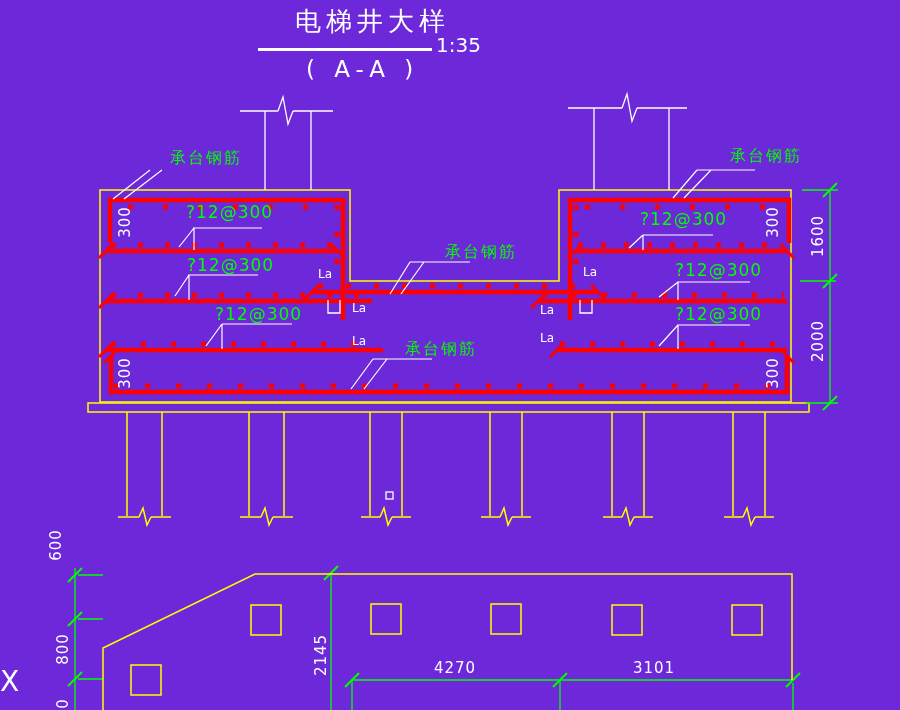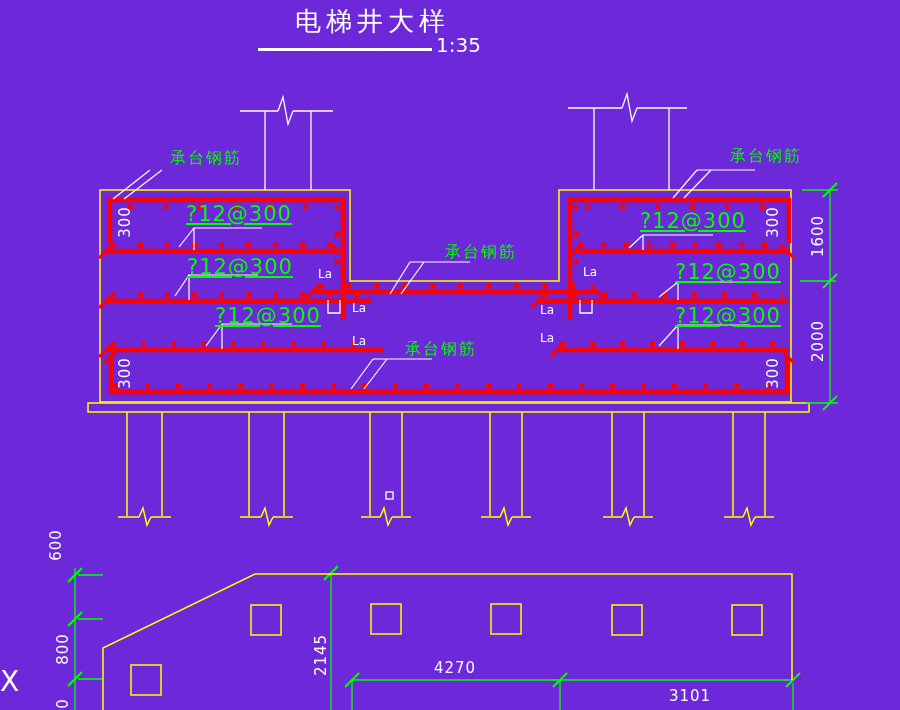--- a/index.html
+++ b/index.html
@@ -8,21 +8,21 @@
   #canvas svg{position:absolute;left:0;top:0;}
   .t{position:absolute;white-space:nowrap;line-height:1;}
   .w{color:#FFFFFF;}
   .g{color:#00FF00;}
   .v{transform:translate(-50%,-50%) rotate(-90deg);}
   .cx{transform:translate(-50%,0);}
   .title{font-size:26px;letter-spacing:5px;}
   .scale{font-size:20px;}
   .sect{font-size:23px;letter-spacing:6px;}
   .cap{font-size:16px;letter-spacing:2px;margin-left:32px;}
-  .spec{font-size:21px;letter-spacing:1px;text-decoration:underline;}
+  .spec{font-size:17px;letter-spacing:1px;}
   .la{font-size:12px;}
   .dim{font-size:15px;letter-spacing:1px;}
   .hk{font-size:15px;letter-spacing:1px;}
   .ax{font-size:28px;}
   .rule{position:absolute;background:#FFFFFF;}
 </style>
 </head>
 <body>
 
 <div id="canvas">
@@ -130,20 +130,21 @@
     <rect x="371" y="604" width="30" height="30"></rect>
     <rect x="491" y="604" width="30" height="30"></rect>
     <rect x="612" y="605" width="30" height="30"></rect>
     <rect x="732" y="605" width="30" height="30"></rect>
   </g>
 </svg>
 
 <div class="t w title" style="left:295px;top:8px;">电梯井大样</div>
 <div class="rule" style="left:258px;top:48px;width:174px;height:3px;"></div>
 <div class="t w scale" style="left:436px;top:35px;">1:35</div>
+<div class="t w sect" style="left:306px;top:58px;">( A-A )</div>
 
 <div class="t g cap" style="left:138px;top:150px;">承台钢筋</div>
 <div class="t g cap" style="left:413px;top:244px;">承台钢筋</div>
 <div class="t g cap" style="left:698px;top:148px;">承台钢筋</div>
 <div class="t g cap" style="left:373px;top:341px;">承台钢筋</div>
 
 <div class="t g spec" style="left:186px;top:204px;">?12@300</div>
 <div class="t g spec" style="left:187px;top:257px;">?12@300</div>
 <div class="t g spec" style="left:215px;top:306px;">?12@300</div>
 <div class="t g spec" style="left:640px;top:211px;">?12@300</div>
@@ -162,17 +163,17 @@
 <div class="t w hk v" style="left:125px;top:373px;">300</div>
 <div class="t w hk v" style="left:773px;top:373px;">300</div>
 
 <div class="t w dim v" style="left:818px;top:236px;">1600</div>
 <div class="t w dim v" style="left:818px;top:341px;">2000</div>
 <div class="t w dim v" style="left:56px;top:545px;">600</div>
 <div class="t w dim v" style="left:63px;top:649px;">800</div>
 <div class="t w dim v" style="left:63px;top:714px;">800</div>
 <div class="t w dim v" style="left:321px;top:655px;">2145</div>
 <div class="t w dim cx" style="left:455px;top:661px;">4270</div>
-<div class="t w dim cx" style="left:690px;top:661px;margin-top:28px;">3101</div>
+<div class="t w dim cx" style="left:654px;top:661px;">3101</div>
 
 <div class="t w ax" style="left:0px;top:668px;">X</div>
 
 </div>
 
 </body></html>

